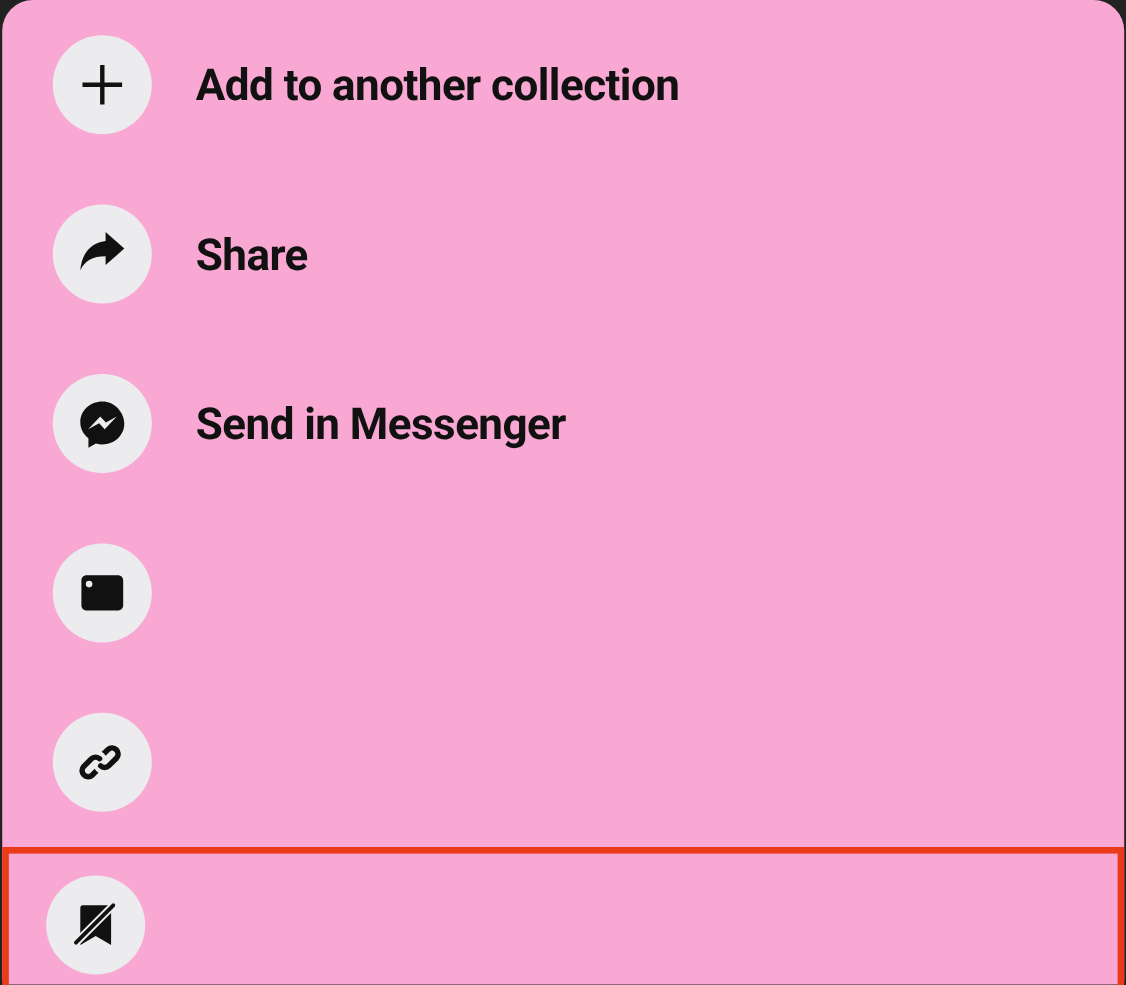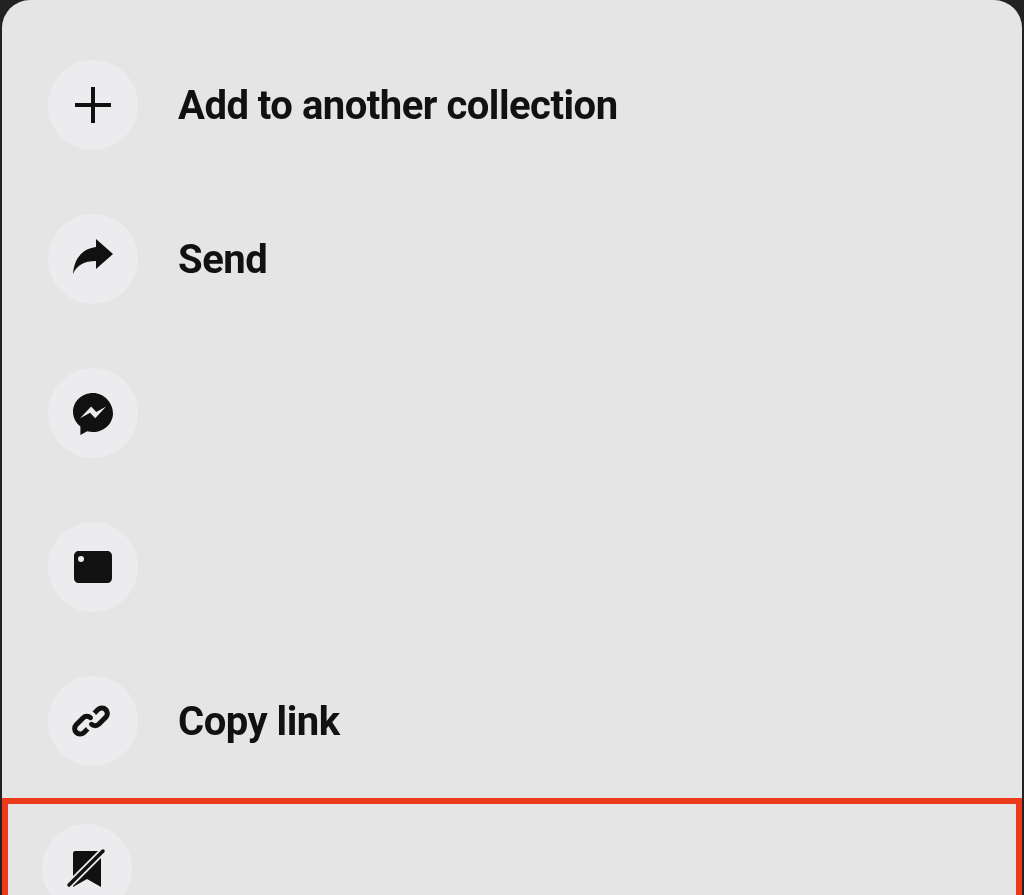--- a/index.html
+++ b/index.html
@@ -9,23 +9,22 @@
     background: #222;
     font-family: -apple-system, BlinkMacSystemFont, "Segoe UI", Roboto, Helvetica, Arial, sans-serif;
     overflow: hidden;
   }
   .sheet {
     position: absolute;
     left: 2px;
     right: 2px;
     top: 0;
     bottom: 0;
-    background: #e5e5e5;
+    background: #f9a8d4;
     border-radius: 28px 28px 4px 4px;
-    padding-top: 28px;
   }
   .menu {
     display: flex;
     flex-direction: column;
   }
   .menu-item {
     display: flex;
     align-items: center;
     padding: 26px 40px;
     cursor: pointer;
@@ -74,46 +73,46 @@
       </div>
       <span class="label">Add to another collection</span>
     </div>
 
     <div class="menu-item">
       <div class="icon-circle">
         <svg viewBox="0 0 48 48">
             <path d="M27 4l17 15-17 15v-8c-12 0-19 4-23 13 1-14 8-25 23-27V4z"></path>
           </svg>
       </div>
-      <span class="label">Send</span>
+      <span class="label">Share</span>
     </div>
 
     <div class="menu-item">
       <div class="icon-circle">
         <svg viewBox="0 0 48 48">
             <path d="M24 4C12.9 4 4 12.4 4 22.8c0 5.9 2.9 11.1 7.4 14.6V46l6.8-3.8c1.8.5 3.8.8 5.8.8 11.1 0 20-8.4 20-18.8S35.1 4 24 4zm2.2 25.2l-5.1-5.4-10 5.4 11-11.6 5.2 5.4 9.8-5.4-10.9 11.6z"></path>
           </svg>
       </div>
+      <span class="label">Send in Messenger</span>
     </div>
 
     <div class="menu-item">
       <div class="icon-circle">
         <svg viewBox="0 0 48 48">
             <path d="M10 8h28c3 0 5 2 5 5v22c0 3-2 5-5 5H10c-3 0-5-2-5-5V13c0-3 2-5 5-5zm2 5a3 3 0 100 6 3 3 0 000-6zm9 1h16c.8 0 1.5.7 1.5 1.5S37.8 17 37 17H21c-.8 0-1.5-.7-1.5-1.5S20.2 14 21 14zm0 5h12c.8 0 1.5.7 1.5 1.5S33.8 22 33 22H21c-.8 0-1.5-.7-1.5-1.5S20.2 19 21 19z"></path>
           </svg>
       </div>
     </div>
 
     <div class="menu-item">
       <div class="icon-circle">
         <svg viewBox="0 0 48 48">
             <path d="M20.5 33.5l-4 4a8 8 0 01-11.3-11.3l7-7a8 8 0 0111.3 0 2.5 2.5 0 01-3.5 3.5 3 3 0 00-4.2 0l-7 7a3 3 0 004.2 4.2l4-4a10 10 0 003.5 3.6zm7-23l-4 4a10 10 0 013.5 3.6l4-4a3 3 0 014.2 4.2l-7 7a3 3 0 01-4.2 0 2.5 2.5 0 00-3.5 3.5 8 8 0 0011.3 0l7-7A8 8 0 0027.5 10.5z"></path>
           </svg>
       </div>
-      <span class="label">Copy link</span>
     </div>
 
     <div class="menu-item highlighted">
       <div class="icon-circle">
         <svg viewBox="0 0 48 48">
           <path d="M12 6h24c1 0 2 1 2 2v34l-14-8-14 8V8c0-1 1-2 2-2z"></path>
           <path d="M6 40L40 6" stroke="#ececef" stroke-width="7" stroke-linecap="round" fill="none"></path>
           <path d="M6 40L40 6" stroke="#111" stroke-width="3.5" stroke-linecap="round" fill="none"></path>
         </svg>
       </div>

